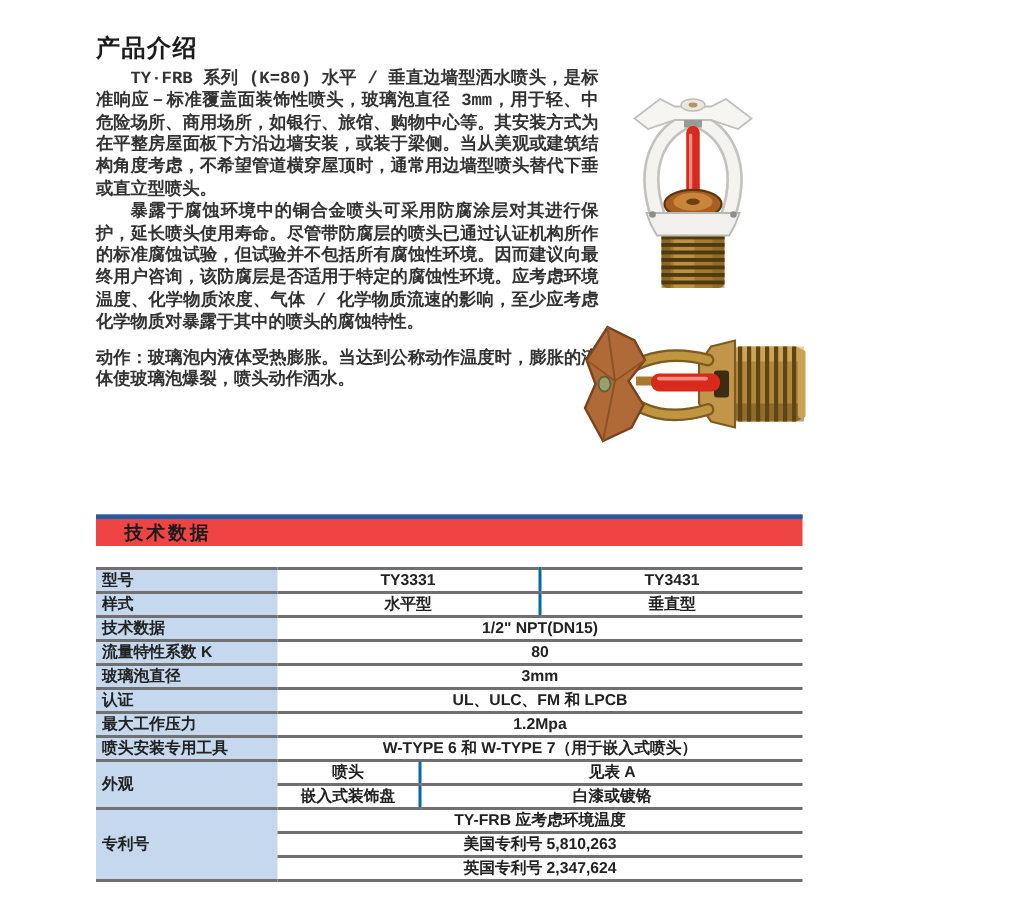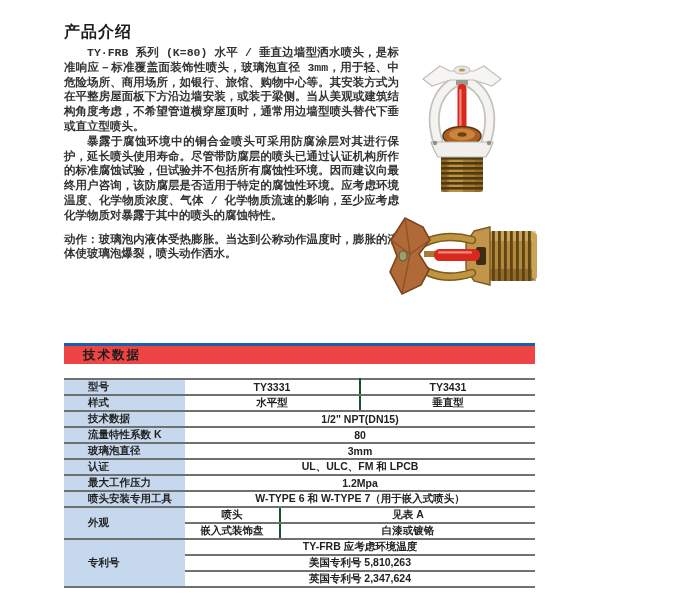--- a/index.html
+++ b/index.html
@@ -21,22 +21,22 @@
   
   .tech-header{position:absolute;left:64px;top:343px;width:471px;height:21px;
                background:#ef4444;border-top:3px solid #1b5fa8;box-sizing:border-box;
                font-size:12.5px;font-weight:700;color:#1c1c1c;letter-spacing:2px;
                line-height:18px;padding-left:19px;}
   table.tech{position:absolute;left:64px;top:378px;width:471px;border-collapse:collapse;
              table-layout:fixed;font-size:10.5px;font-weight:600;color:#222;}
   table.tech tr{height:15.5px;}
   table.tech td{border-bottom:2px solid #707070;text-align:center;padding:0;
                 overflow:hidden;white-space:nowrap;}
-  table.tech td.lab{background:#c6d8ee;text-align:left;padding-left:24px;font-weight:700;}
-  table.tech td.vdiv{border-right:2px solid #14532d;}
+  table.tech td.lab{background:#c6d8ee;text-align:left;padding-left:4px;font-weight:700;}
+  table.tech td.vdiv{border-right:2px solid #0369a1;}
   table.tech{border-top:2px solid #707070;}
 </style>
 </head>
 <body>
 
 <div id="page">
 
   <div class="intro-title">产品介绍</div>
 
   <div class="intro-text">

